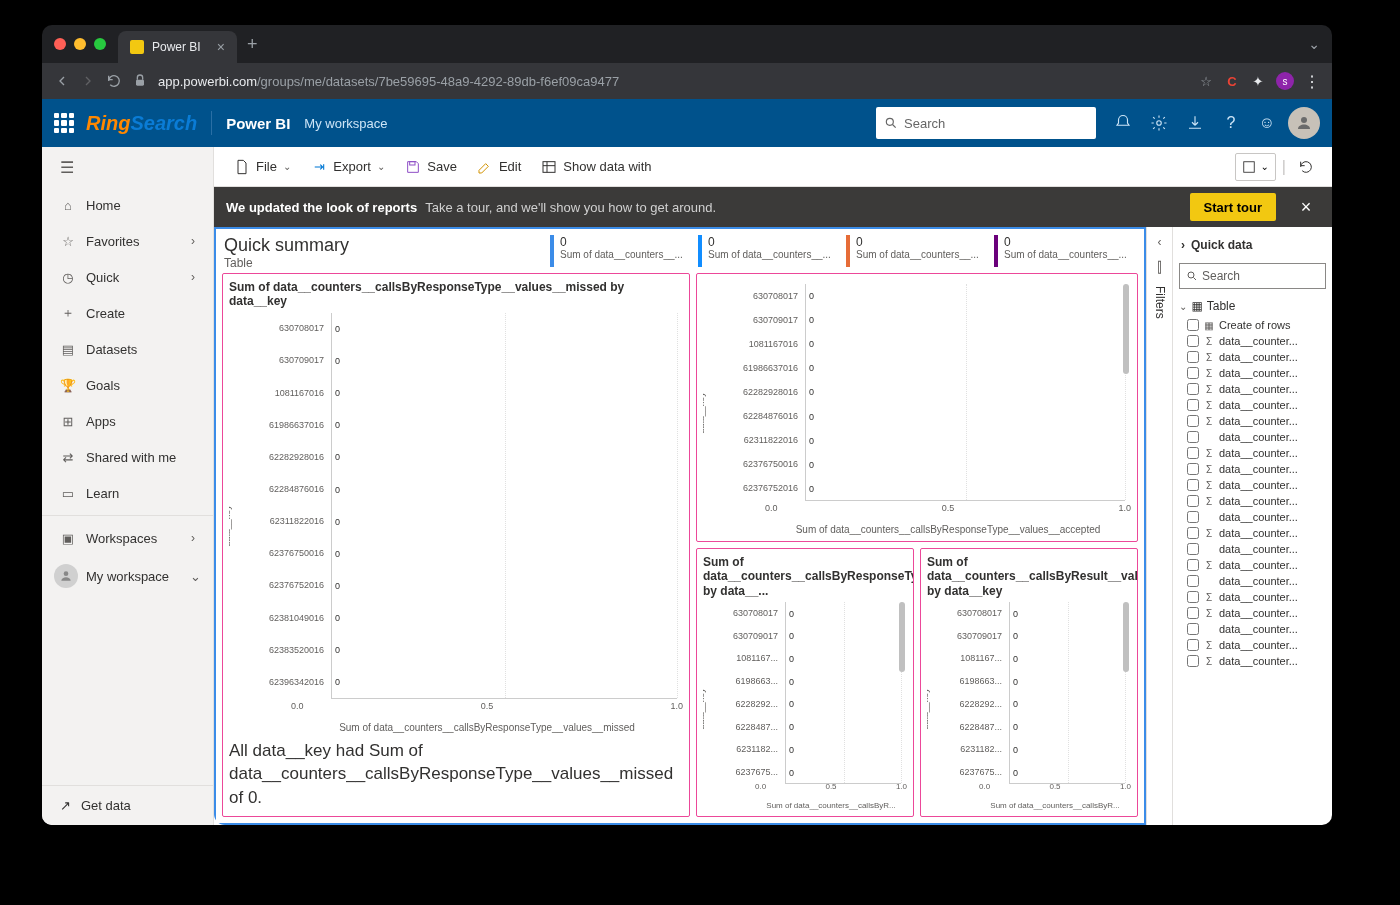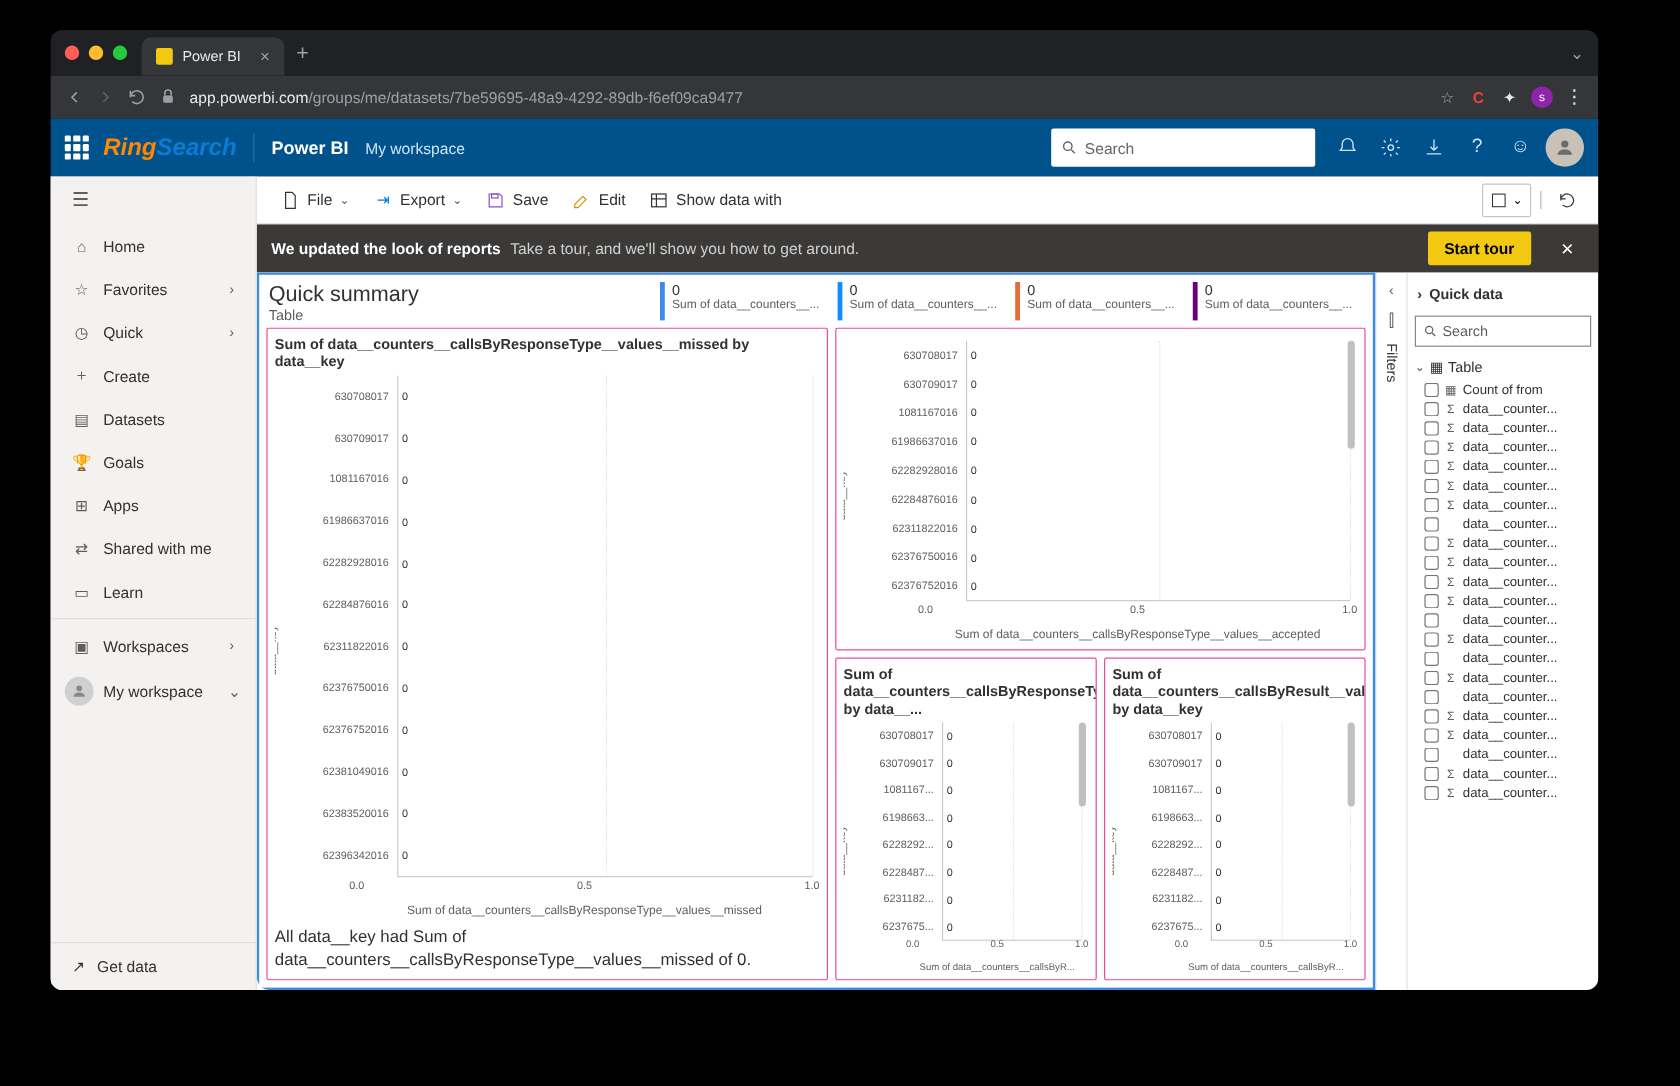--- a/index.html
+++ b/index.html
@@ -84,21 +84,21 @@
 .bars.sm { left:30px; bottom:26px; }
 .yticks { position:absolute; left:0; top:0; bottom:0; display:flex; flex-direction:column; justify-content:space-around; text-align:right; font-size:9px; color:#605e5c; white-space:nowrap;}
 .yticks div { line-height:1; }
 .plot { position:absolute; left:62px; right:0; top:0; bottom:0; border-left:1px solid #ccc; border-bottom:1px solid #ccc;}
 .plot.sm { left:52px; }
 .grid-line { position:absolute; top:0; bottom:0; width:0; border-left:1px dotted #e0e0e0; }
 .xaxis { position:absolute; left:62px; right:0; bottom:18px; height:14px; display:flex; justify-content:space-between; font-size:9px; color:#605e5c;}
 .xaxis.sm { left:52px; bottom:14px; font-size:8px;}
 .xlabel { position:absolute; left:62px; right:0; bottom:0; text-align:center; font-size:10px; color:#605e5c;}
 .xlabel.sm { left:52px; font-size:8px; white-space:nowrap; overflow:hidden; text-overflow:ellipsis;}
-.insight { font-size:14px; color:#323130; margin-top:6px; line-height:1.4;}
+.insight { font-size:17px; color:#323130; margin-top:6px; line-height:1.4;}
 .scroll-thumb { position:absolute; right:2px; top:4px; width:6px; height:90px; background:#c0c0c0; border-radius:3px;}
 .filters-rail { width:26px; border-left:1px solid #e1dfdd; display:flex; flex-direction:column; align-items:center; padding-top:8px; gap:10px; cursor:pointer;}
 .filters-rail .chv { font-size:12px; color:#605e5c;}
 .filters-rail .ico { font-size:14px; color:#605e5c;}
 .filters-rail .lab { writing-mode:vertical-rl; font-size:12px; color:#323130;}
 .datapane { width:160px; border-left:1px solid #e1dfdd; display:flex; flex-direction:column; font-size:12px;}
 .dp-head { height:36px; display:flex; align-items:center; padding:0 8px; font-weight:600; color:#323130;}
 .dp-head .chv { margin-right:6px; font-size:12px; cursor:pointer;}
 .dp-search { margin:0 6px 6px; height:26px; border:1px solid #8a8886; display:flex; align-items:center; padding:0 6px; gap:4px; font-size:12px; color:#605e5c;}
 .dp-search svg { width:12px; height:12px; fill:#605e5c;}
@@ -562,21 +562,21 @@
           </div>
           <div class="dp-table">
             <span class="chv">⌄</span>
             <span>▦</span>
             <span>Table</span>
           </div>
           <div class="dp-fields" id="dp-fields">
               <div class="dp-field">
                 <input type="checkbox" style="">
                 <span class="fi">▦</span>
-                <span class="fn">Count of from</span>
+                <span class="fn">Create of rows</span>
               </div>
               <div class="dp-field">
                 <input type="checkbox" style="">
                 <span class="fi">Σ</span>
                 <span class="fn">data__counter...</span>
               </div>
               <div class="dp-field">
                 <input type="checkbox" style="">
                 <span class="fi">Σ</span>
                 <span class="fn">data__counter...</span>

